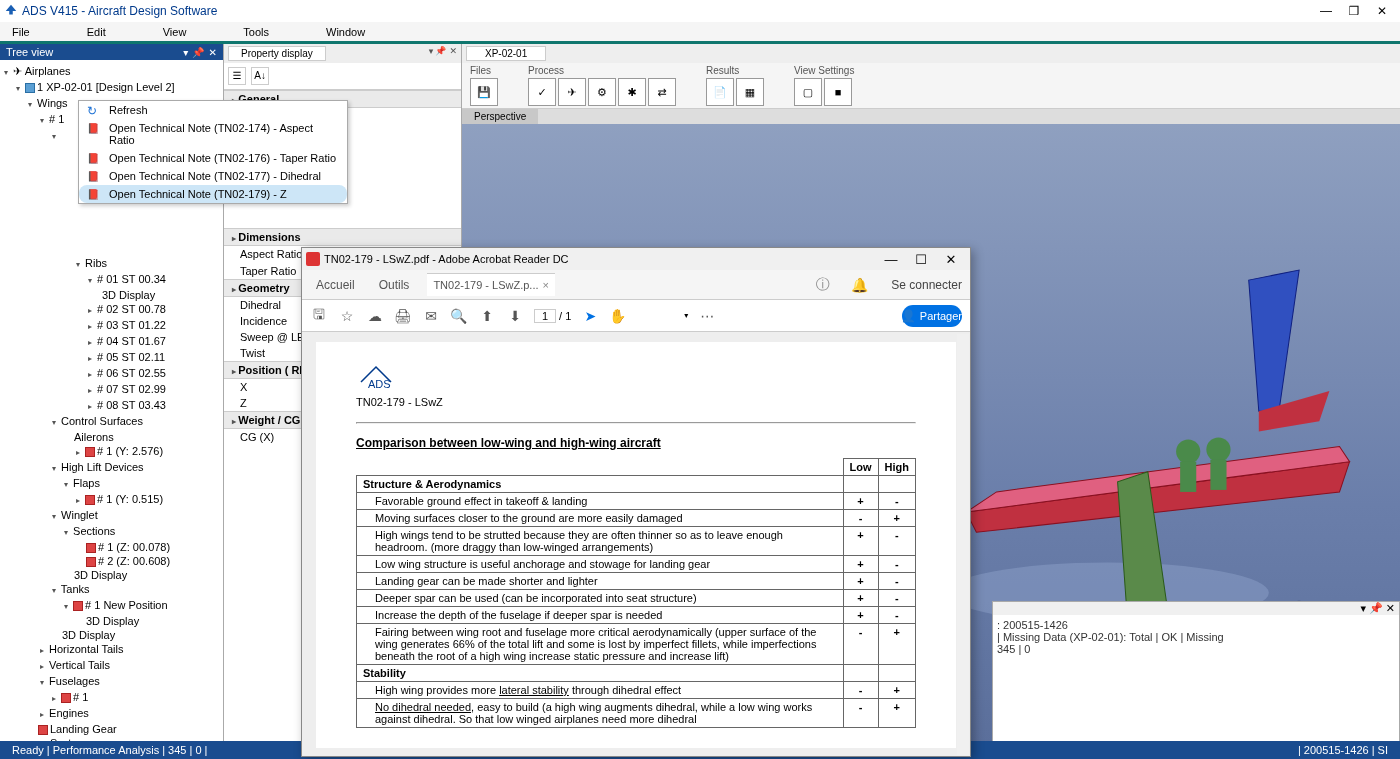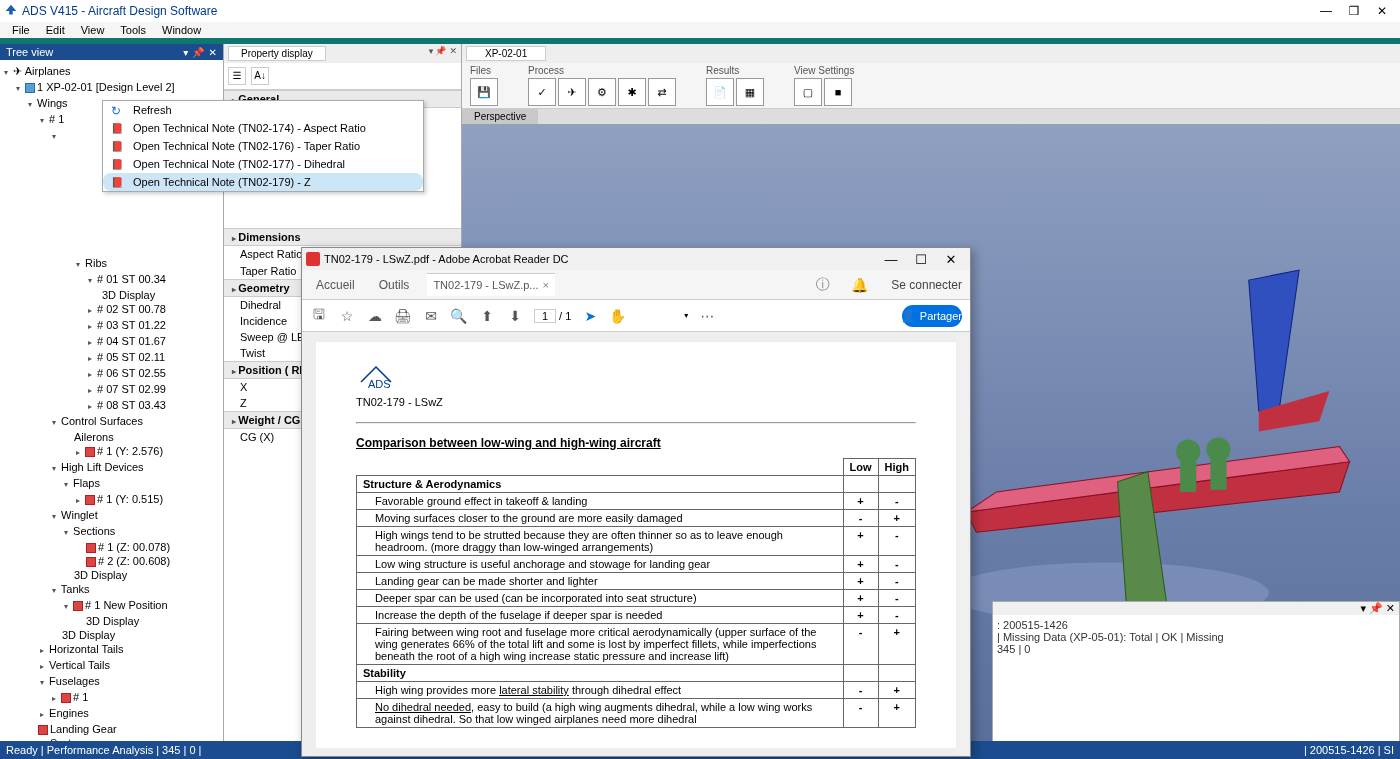--- a/index.html
+++ b/index.html
@@ -6,41 +6,41 @@
 body { width: 1400px; height: 759px; background: #f0f0f0; overflow: hidden; position: relative; }
 
 
 .titlebar { height: 22px; background: #fff; display: flex; align-items: center; padding: 0 4px; }
 .titlebar .app-icon svg { width: 14px; height: 14px; margin-right: 4px; }
 .titlebar .title { color: #003a8c; font-size: 12px; }
 .titlebar .spacer { flex: 1; }
 .titlebar .winbtn { width: 28px; text-align: center; font-size: 12px; cursor: pointer; }
 
 
-.menubar { height: 22px; background: #f5f5f5; display: flex; align-items: center; padding: 0 4px; border-bottom: 6px solid #0f766e; }
+.menubar { height: 22px; background: #f5f5f5; display: flex; align-items: center; padding: 0 4px; border-bottom: 3px solid #0f766e; gap: 41px; }
 .menubar span { padding: 2px 8px; cursor: pointer; font-size: 11px; }
 
 
 .workspace { display: flex; height: 715px; }
 .panel-title { background: #1a4c8f; color: #fff; font-size: 11px; padding: 2px 6px; display: flex; align-items: center; }
 .panel-title .spacer { flex: 1; }
 .panel-title .ctrl { margin-left: 4px; font-size: 10px; cursor: pointer; }
 
 
 .treeview { width: 224px; background: #fff; border-right: 1px solid #aaa; display: flex; flex-direction: column; position: relative; }
 .tree-body { flex: 1; overflow: hidden; font-size: 11px; padding: 4px 2px; position: relative; }
 .tree-body .node { white-space: nowrap; line-height: 14px; padding: 0; }
 .tree-body .ind { display: inline-block; }
 .tree-body .tw { color: #555; display: inline-block; width: 8px; text-align: center; font-size: 8px; }
 .tree-body .ic { display: inline-block; width: 10px; height: 10px; margin-right: 2px; vertical-align: middle; }
 .tree-body .sq-blue { background: #5a9fd4; border: 1px solid #2a6fa4; }
 .tree-body .sq-red { background: #d44; border: 1px solid #a22; }
 
 
-.context-menu { position: absolute; left: 78px; top: 100px; width: 322px; background: #fff; border: 1px solid #aaa; box-shadow: 2px 2px 4px rgba(0,0,0,0.2); z-index: 50; margin-left: 24px; }
+.context-menu { position: absolute; left: 78px; top: 100px; width: 270px; background: #fff; border: 1px solid #aaa; box-shadow: 2px 2px 4px rgba(0,0,0,0.2); z-index: 50; }
 .context-menu .item { padding: 3px 8px 3px 30px; font-size: 11px; position: relative; cursor: pointer; }
 .context-menu .item.hover { background: #cde6f7; border-radius: 8px; }
 .context-menu .item .micon { position: absolute; left: 8px; top: 3px; width: 14px; height: 14px; }
 .micon.refresh::before { content: "↻"; color: #1a6fd4; font-size: 12px; }
 .micon.pdf::before { content: "📕"; font-size: 10px; }
 
 
 .proppanel { width: 238px; background: #fff; border-right: 1px solid #aaa; display: flex; flex-direction: column; }
 .prop-tabs { background: #eee; padding: 2px 4px; }
 .prop-tab { display: inline-block; background: #fff; border: 1px solid #ccc; padding: 1px 12px; font-size: 10px; }
@@ -64,21 +64,21 @@
 .viewtabs { background: #ddd; }
 .viewtab { display: inline-block; background: #c8c8c8; padding: 2px 12px; font-size: 10px; }
 .viewport { flex: 1; background: linear-gradient(#8fa0c0 0%, #6a7eaa 60%, #5a6e9a 100%); position: relative; overflow: hidden; }
 
 
 .consolepane { position: absolute; right: 0; bottom: 0; width: 408px; height: 158px; background: #fff; border: 1px solid #aaa; }
 .consolepane .hdr { text-align: right; font-size: 10px; padding: 0 4px; background: #f0f0f0; }
 .consolepane .body { font-family: monospace; font-size: 10px; white-space: pre; padding: 4px; color: #333; }
 
 
-.statusbar { position: absolute; bottom: 0; left: 0; right: 0; height: 18px; background: #1a4c8f; color: #fff; display: flex; align-items: center; padding: 0 6px; font-size: 11px; }
+.statusbar { position: absolute; bottom: 0; left: 0; right: 0; height: 18px; background: #1a4c8f; color: #fff; display: flex; align-items: center; padding: 0 12px; font-size: 11px; }
 .statusbar .spacer { flex: 1; }
 
 
 .acrobat { position: absolute; left: 301px; top: 247px; width: 670px; height: 510px; background: #fff; border: 1px solid #888; box-shadow: 3px 3px 10px rgba(0,0,0,0.3); display: flex; flex-direction: column; z-index: 100; }
 .acrobat .atitle { height: 22px; background: #f0f0f0; display: flex; align-items: center; padding: 0 4px; font-size: 11px; }
 .acrobat .atitle .aicon { width: 14px; height: 14px; background: #d33; margin-right: 4px; border-radius: 2px; }
 .acrobat .atitle .spacer { flex: 1; }
 .acrobat .atitle .wb { width: 30px; text-align: center; cursor: pointer; font-size: 13px; }
 .acrobat .atabs { height: 30px; background: #f5f5f5; border-bottom: 1px solid #ccc; display: flex; align-items: center; padding: 0 8px; gap: 12px; }
 .acrobat .atabs .atab { font-size: 12px; color: #555; padding: 4px 6px; }
@@ -286,21 +286,21 @@
           <line x1="0" y1="0" x2="18" y2="-6" stroke="#f33" stroke-width="3"></line>
           <line x1="0" y1="0" x2="-6" y2="-18" stroke="#3f3" stroke-width="3"></line>
           <line x1="0" y1="0" x2="-14" y2="10" stroke="#36f" stroke-width="3"></line>
         </g>
       </svg>
     </div>
 
     <div class="consolepane">
       <div class="hdr"><span>▾ 📌 ✕</span></div>
       <div class="body"><span>: 200515-1426</span>
-<span>| Missing Data (XP-05-01): Total | OK | Missing</span>
+<span>| Missing Data (XP-02-01): Total | OK | Missing</span>
 <span>345 | 0</span></div>
     </div>
   </div>
 </div>
 
 <div class="context-menu">
   <div class="item"><span class="micon refresh"></span><span>Refresh</span></div>
   <div class="item"><span class="micon pdf"></span><span>Open Technical Note (TN02-174) - Aspect Ratio</span></div>
   <div class="item"><span class="micon pdf"></span><span>Open Technical Note (TN02-176) - Taper Ratio</span></div>
   <div class="item"><span class="micon pdf"></span><span>Open Technical Note (TN02-177) - Dihedral</span></div>

